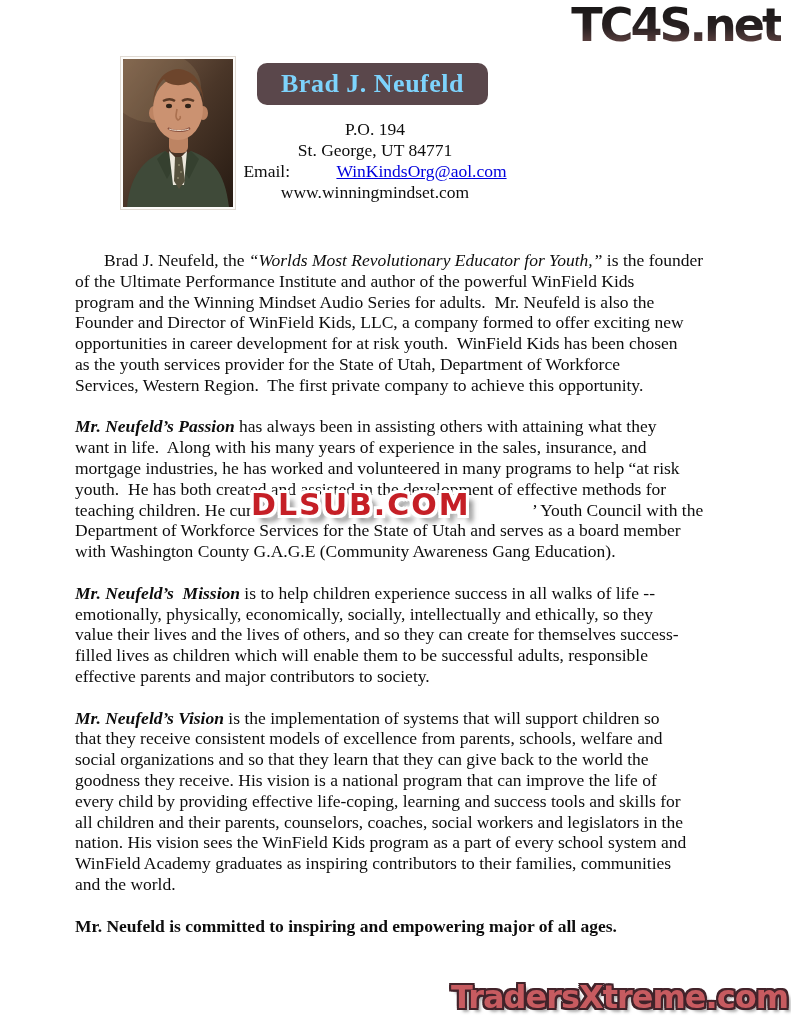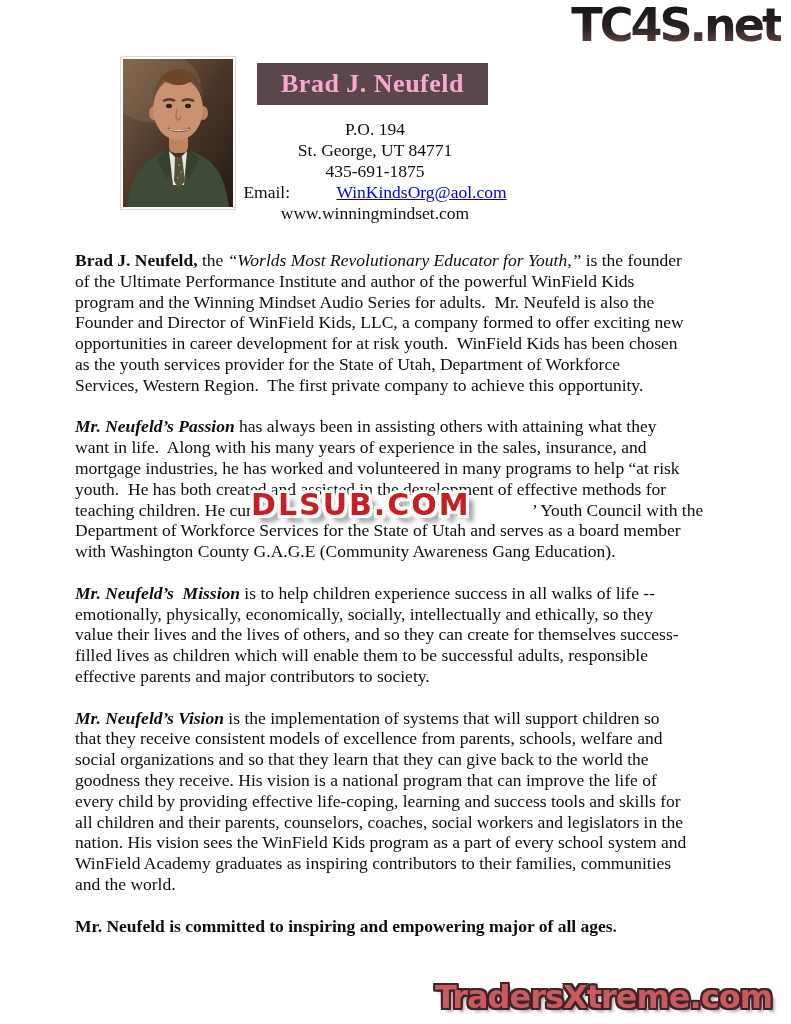--- a/index.html
+++ b/index.html
@@ -11,48 +11,48 @@
         font-family:"DejaVu Sans",sans-serif;font-weight:bold;font-size:46px;letter-spacing:-3px;
         background:linear-gradient(180deg,#141414 0%,#292122 55%,#7a5351 100%);
         -webkit-background-clip:text;background-clip:text;color:transparent;}
 
   
   .photo-frame{position:absolute;left:120px;top:56px;padding:2px;background:#fdfcfa;border:1px solid #e0dad3;}
   .photo-frame svg{display:block;}
 
   
   .banner{position:absolute;left:257px;top:63px;width:231px;height:42px;background:#5a474b;
-          color:#f9a8d4;font-weight:bold;font-size:26px;text-align:center;line-height:42px;letter-spacing:0.5px;}
+          color:#7dd3fc;font-weight:bold;font-size:26px;text-align:center;line-height:42px;letter-spacing:0.5px;border-radius:10px;}
 
   
   .contact{position:absolute;left:233px;top:119px;width:284px;text-align:center;
            font-size:17.5px;line-height:21px;}
   .email-link{color:#0000dd;text-decoration:underline;cursor:pointer;margin-left:42px;}
 
   
   .bio{position:absolute;left:75px;top:250px;width:706px;font-size:17.5px;line-height:20.8px;}
   .bio p{margin:0 0 20.8px 0;}
   .t{white-space:pre-wrap;}
-  .lead-b{font-weight:bold;}
+  .lead-b{font-weight:normal;margin-left:29px;}
   .lead-bi{font-weight:bold;font-style:italic;white-space:pre-wrap;}
   .it{font-style:italic;}
   .wm-gap{display:inline-block;width:280px;height:1px;}
   .closing{font-weight:bold;}
 
   
   .dlsub{position:absolute;left:251px;top:488px;
          font-family:"DejaVu Sans",sans-serif;font-weight:bold;font-size:30px;line-height:1.15;letter-spacing:2px;
          color:#c51f26;
          text-shadow:
            -3px -3px 0 #ffffff, 3px -3px 0 #ffffff, -3px 3px 0 #ffffff, 3px 3px 0 #ffffff,
            -3px 0 0 #ffffff, 3px 0 0 #ffffff, 0 -3px 0 #ffffff, 0 3px 0 #ffffff,
            7px 7px 5px rgba(110,110,110,0.75);}
 
   
-  .tx{position:absolute;top:978px;right:19px;
+  .tx{position:absolute;top:978px;right:3px;
       font-family:"DejaVu Sans",sans-serif;font-weight:bold;font-size:32px;letter-spacing:-1px;
       color:#c75b60;
       text-shadow:
         -2px -2px 0 #42232a, 2px -2px 0 #42232a, -2px 2px 0 #42232a, 2px 2px 0 #42232a,
         -2px 0 0 #42232a, 2px 0 0 #42232a, 0 -2px 0 #42232a, 0 2px 0 #42232a,
         4px 4px 3px rgba(140,140,140,0.7);}
 </style>
 </head>
 <body>
 
@@ -92,21 +92,20 @@
       <path d="M45,69 C50,73 61,73 67,69" stroke="#8a5240" stroke-width="2.2" fill="none"></path>
       <path d="M46,70 C52,72 60,72 66,70" stroke="#e9d8c8" stroke-width="1" fill="none"></path>
     </svg>
   </div>
 
   <div class="banner">Brad J. Neufeld</div>
 
   <div class="contact">
     <div>P.O. 194</div>
     <div>St. George, UT 84771</div>
-    <div>435-691-1875</div>
     <div><span class="t">Email: </span><a class="email-link">WinKindsOrg@aol.com</a></div>
     <div>www.winningmindset.com</div>
   </div>
 
   <div class="bio">
     <p><span class="lead-b">Brad J. Neufeld,</span><span class="t"> the </span><span class="it t">“Worlds Most Revolutionary Educator for Youth,”</span><span class="t"> is the founder
 of the Ultimate Performance Institute and author of the powerful WinField Kids
 program and the Winning Mindset Audio Series for adults.  Mr. Neufeld is also the
 Founder and Director of WinField Kids, LLC, a company formed to offer exciting new
 opportunities in career development for at risk youth.  WinField Kids has been chosen

